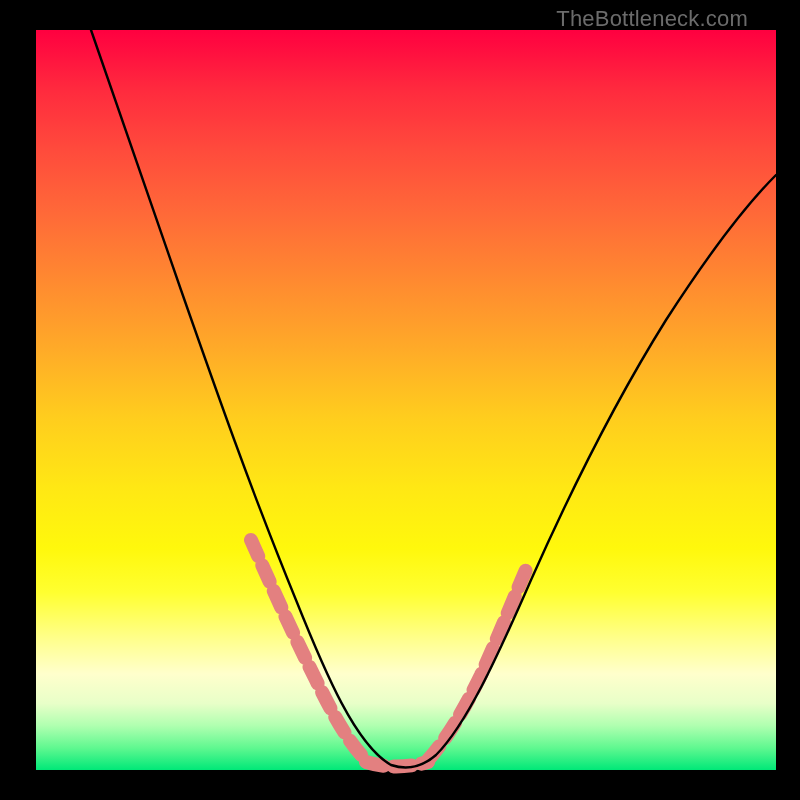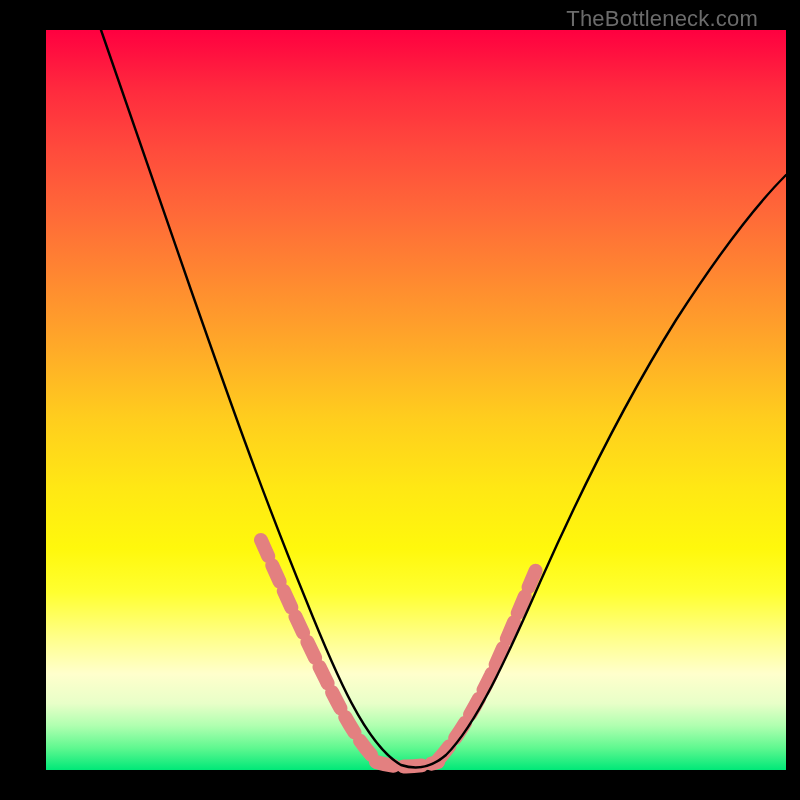--- a/index.html
+++ b/index.html
@@ -6,21 +6,21 @@
     margin: 0;
     padding: 0;
     width: 800px;
     height: 800px;
     background: #000;
     overflow: hidden;
     font-family: Arial, Helvetica, sans-serif;
   }
   .frame {
     position: absolute;
-    left: 16px;
+    left: 6px;
     top: 0;
     width: 752px;
     height: 800px;
     background: #000;
   }
   .plot {
     position: absolute;
     left: 30px;
     top: 30px;
     width: 740px;

